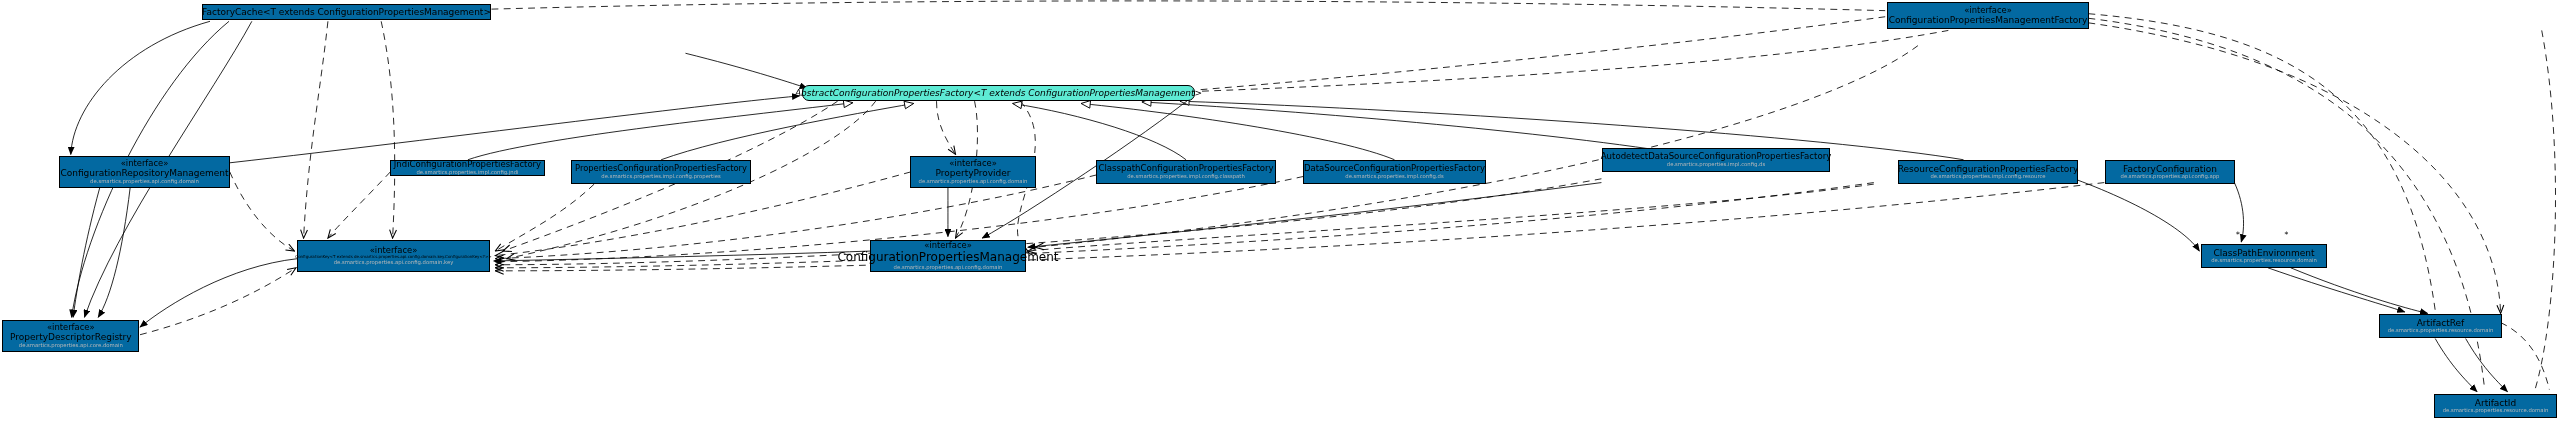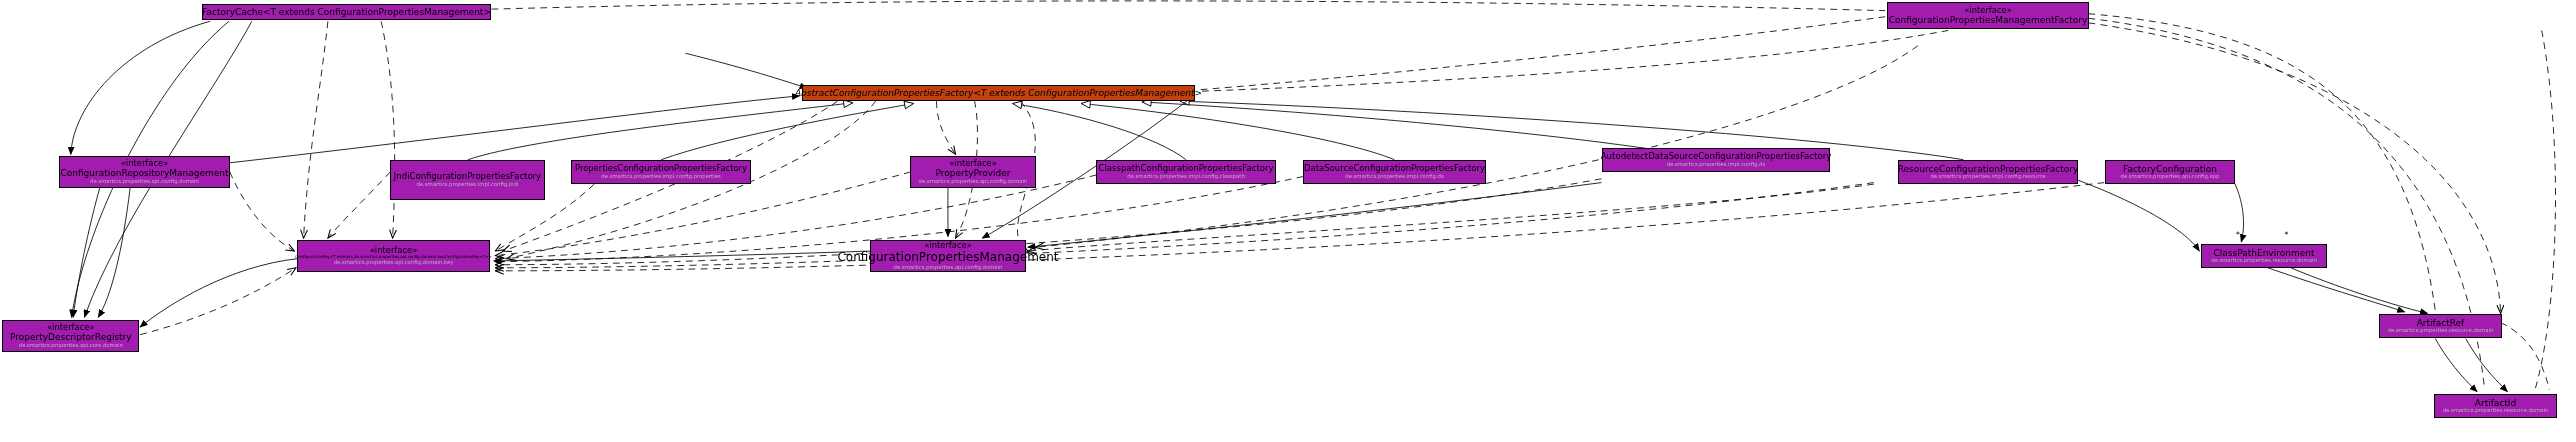--- a/index.html
+++ b/index.html
@@ -20,33 +20,34 @@
     left: 0;
     top: 0;
     width: 2576px;
     height: 442px;
     pointer-events: none;
   }
   .node {
     position: absolute;
     box-sizing: border-box;
     border: 0.8px solid #000000;
-    background: #a21caf;
+    background: #0369a1;
     text-align: center;
     display: flex;
     flex-direction: column;
     justify-content: center;
     align-items: center;
     line-height: 1.12;
     padding: 0.8px 3px;
     white-space: nowrap;
     z-index: 5;
   }
   .node.highlight {
-    background: #c2410c;
+    background: #5eead4;
+    border-radius: 7px;
   }
   .stereo {
     font-size: 8.4px;
     color: #000000;
   }
   .cname {
     font-size: 9px;
     color: #000000;
   }
   .cname.abstract {
@@ -158,21 +159,21 @@
         <div class="cname">ConfigurationPropertiesManagementFactory</div>
       </div>
       <div class="node highlight" style="left: 802px; top: 85px; width: 393px; height: 16px;">
         <div class="cname abstract" style="font-size: 9px;">AbstractConfigurationPropertiesFactory&lt;T extends ConfigurationPropertiesManagement&gt;</div>
       </div>
       <div class="node" style="left: 59px; top: 156px; width: 171px; height: 32px;">
         <div class="stereo">«interface»</div>
         <div class="cname">ConfigurationRepositoryManagement</div>
         <div class="pkg">de.smartics.properties.api.config.domain</div>
       </div>
-      <div class="node" style="left: 390px; top: 160px; width: 155px; height: 40px;">
+      <div class="node" style="left: 390px; top: 160px; width: 155px; height: 16px;">
         <div class="cname" style="font-size: 8.5px;">JndiConfigurationPropertiesFactory</div>
         <div class="pkg">de.smartics.properties.impl.config.jndi</div>
       </div>
       <div class="node" style="left: 571px; top: 160px; width: 180px; height: 24px;">
         <div class="cname" style="font-size: 8.4px;">PropertiesConfigurationPropertiesFactory</div>
         <div class="pkg">de.smartics.properties.impl.config.properties</div>
       </div>
       <div class="node" style="left: 910px; top: 156px; width: 126px; height: 32px;">
         <div class="stereo">«interface»</div>
         <div class="cname">PropertyProvider</div>

